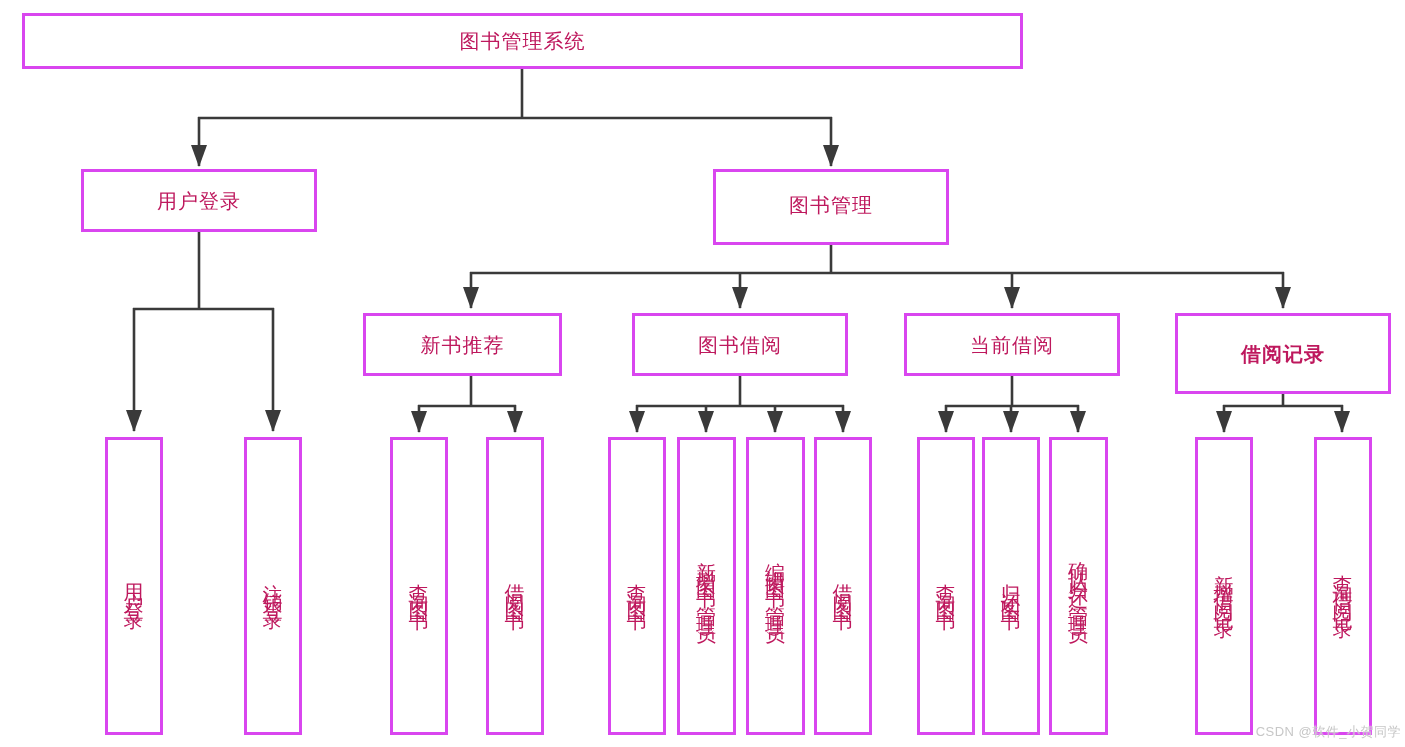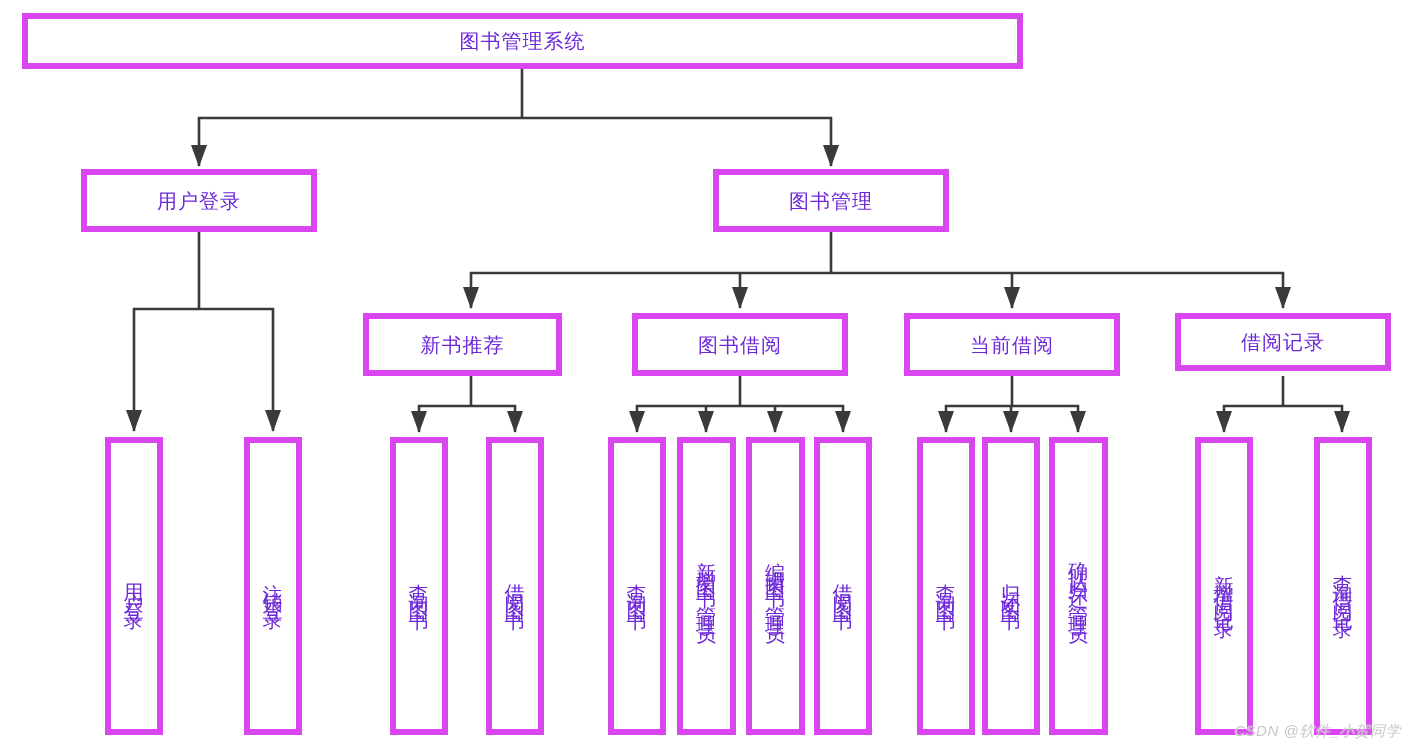--- a/index.html
+++ b/index.html
@@ -16,49 +16,48 @@
     left: 0; top: 0;
     width: 1405px; height: 747px;
     z-index: 1;
   }
   svg.connectors line { stroke: #3a3a3a; stroke-width: 2.6; }
   svg.connectors .ah { fill: #3a3a3a; }
   .node {
     position: absolute;
     box-sizing: border-box;
     background: #ffffff;
-    border: 6px solid #d946ef;
+    border: 3px solid #d946ef;
     display: flex;
     align-items: center;
     justify-content: center;
-    color: #6d28d9;
+    color: #be185d;
     font-size: 20px;
     z-index: 2;
   }
   .node .lbl {
     letter-spacing: 1px;
     line-height: 1;
     white-space: nowrap;
   }
   .node.leaf .lbl {
     writing-mode: vertical-rl;
     text-orientation: mixed;
     letter-spacing: 9px;
     white-space: normal;
   }
   .watermark {
     position: absolute;
     right: 4px;
     bottom: 6px;
-    font-size: 15px;
+    font-size: 13px;
     color: #c7c7c7;
     text-shadow: 0 0 2px rgba(255,255,255,0.85);
     letter-spacing: 0.5px;
     z-index: 5;
-    font-style: italic;
   }
 </style>
 </head>
 <body>
 
 <div class="stage">
 
   <svg class="connectors" viewBox="0 0 1405 747">
     <defs>
       <marker id="ah" viewBox="0 0 22 16" refX="21" refY="8" markerWidth="22" markerHeight="16" markerUnits="userSpaceOnUse" orient="auto">
@@ -121,34 +120,34 @@
     </g>
   </svg>
 
   <div class="node" style="left:22px; top:13px; width:1001px; height:56px;">
     <span class="lbl">图书管理系统</span>
   </div>
 
   <div class="node" style="left:81px; top:169px; width:236px; height:63px;">
     <span class="lbl">用户登录</span>
   </div>
-  <div class="node" style="left:713px; top:169px; width:236px; height:63px;">
+  <div class="node" style="left:713px; top:169px; width:236px; height:76px;font-family:Liberation Mono, monospace;">
     <span class="lbl">图书管理</span>
   </div>
 
   <div class="node" style="left:363px; top:313px; width:199px; height:63px;">
     <span class="lbl">新书推荐</span>
   </div>
   <div class="node" style="left:904px; top:313px; width:216px; height:63px;">
     <span class="lbl">当前借阅</span>
   </div>
   <div class="node" style="left:632px; top:313px; width:216px; height:63px;">
     <span class="lbl">图书借阅</span>
   </div>
-  <div class="node" style="left:1175px; top:313px; width:216px; height:58px;">
+  <div class="node" style="left:1175px; top:313px; width:216px; height:81px;font-weight:bold;">
     <span class="lbl">借阅记录</span>
   </div>
 
   <div class="node leaf" style="left:105px; top:437px; width:58px; height:298px;">
     <span class="lbl">用户登录</span>
   </div>
   <div class="node leaf" style="left:244px; top:437px; width:58px; height:298px;">
     <span class="lbl">注销登录</span>
   </div>
 

